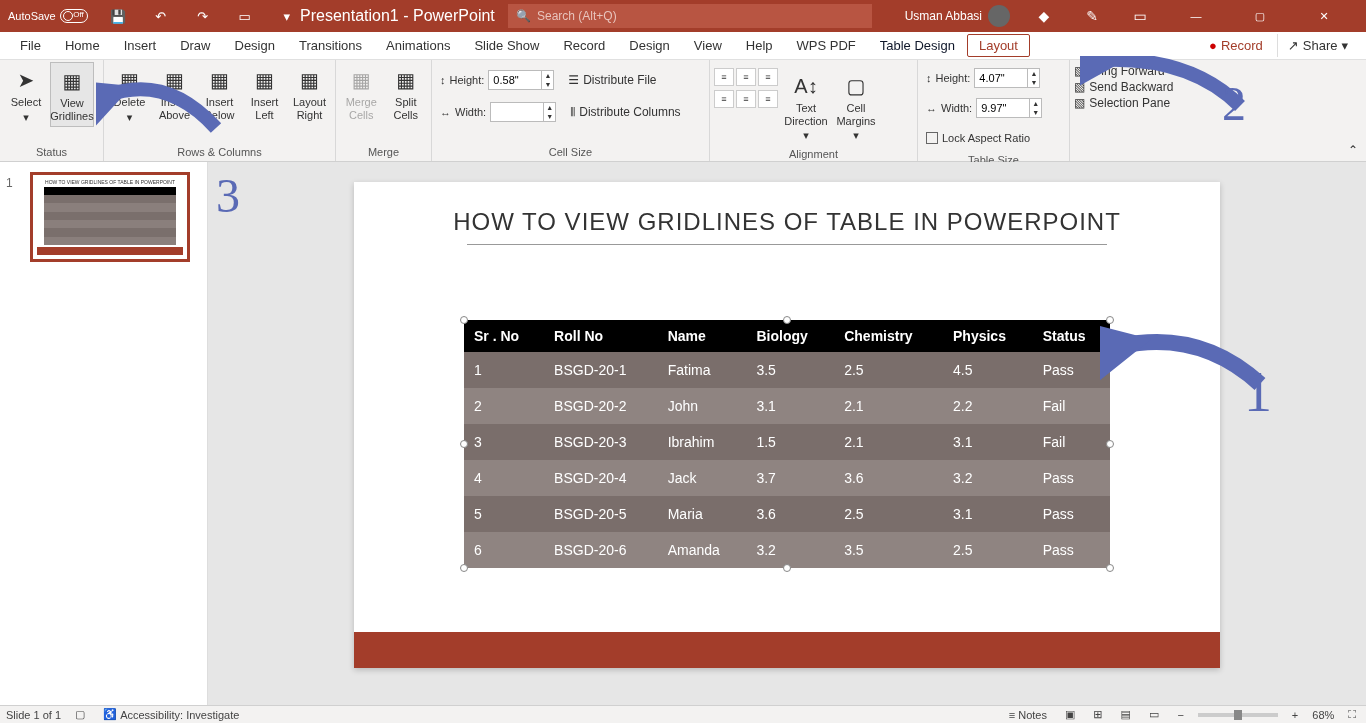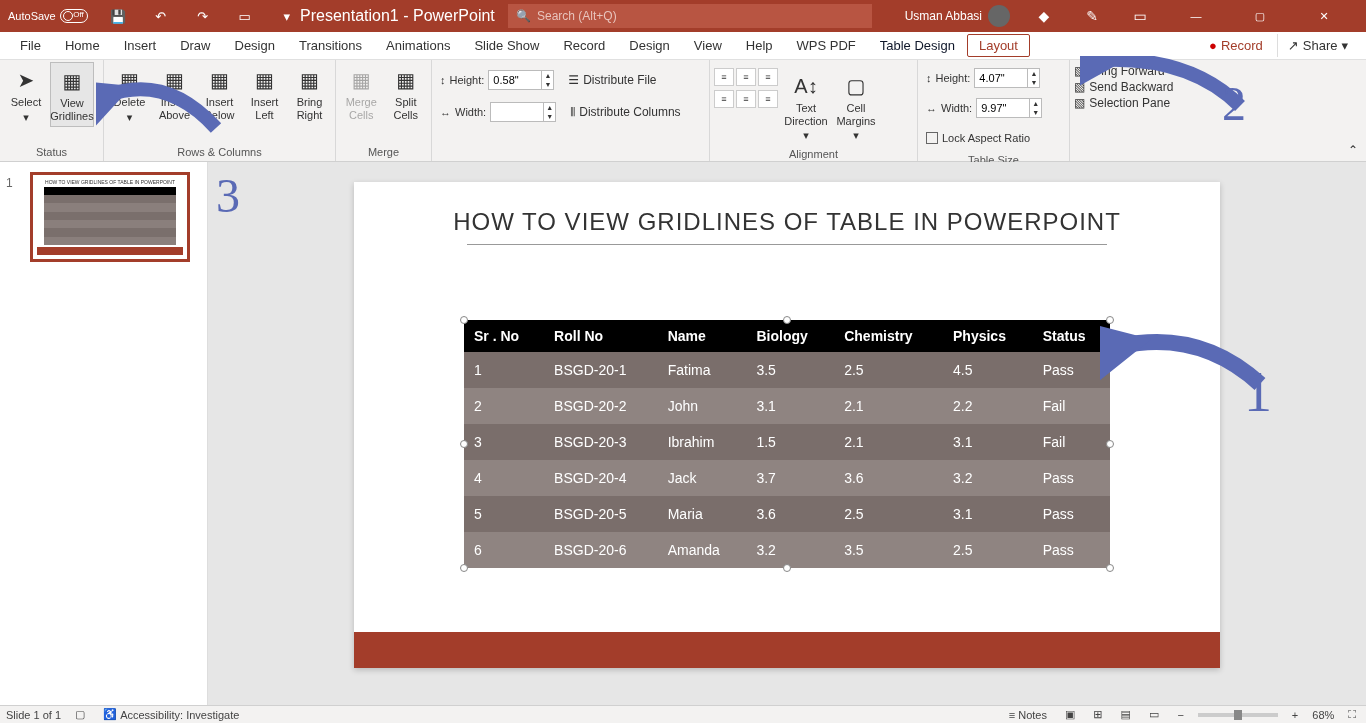--- a/index.html
+++ b/index.html
@@ -183,21 +183,21 @@
       <div class="big-btn">
           <span class="icon">▦</span>
           <span>Insert Below</span>
         </div>
       <div class="big-btn">
           <span class="icon">▦</span>
           <span>Insert Left</span>
         </div>
       <div class="big-btn">
           <span class="icon">▦</span>
-          <span>Bring Right</span>
+          <span>Layout Right</span>
         </div>
     </div>
     <div class="group-label">Rows &amp; Columns</div>
   </div>
 
   <div class="ribbon-group" style="width:96px;">
     <div class="group-content">
       <div class="big-btn dim">
           <span class="icon">▦</span>
           <span>Merge Cells</span>
@@ -240,20 +240,21 @@
                 <span>▼</span>
               </span>
             </span>
         </div>
         <div class="small-cmd">
             <span>⫴</span>
             <span>Distribute Columns</span>
           </div>
       </div>
     </div>
+    <div class="group-label">Cell Size</div>
   </div>
 
   <div class="ribbon-group" style="width:208px;">
     <div class="group-content" style="gap:6px; padding-top:6px;">
       <div style="display:flex; flex-direction:column; gap:4px;">
         <div class="align-grid">
           <div class="align-cell">≡</div>
           <div class="align-cell">≡</div>
           <div class="align-cell">≡</div>
         </div>

